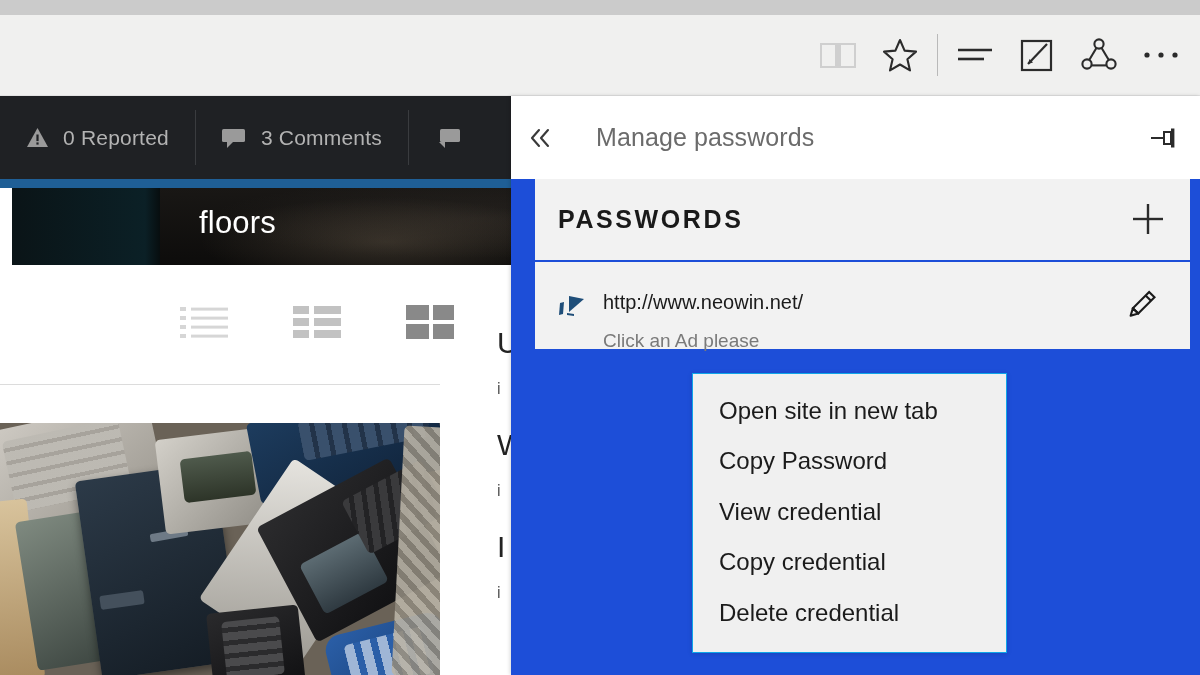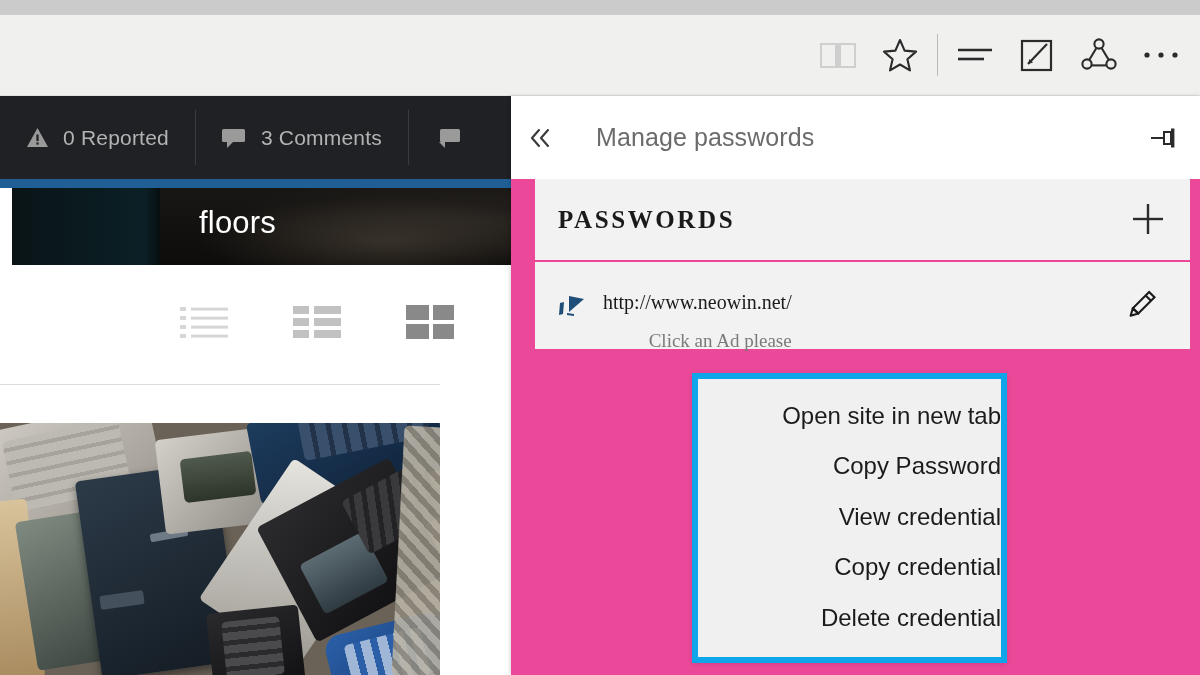--- a/index.html
+++ b/index.html
@@ -11,21 +11,20 @@
     overflow: hidden;
     background: #ffffff;
     font-family: "Liberation Sans", sans-serif;
     -webkit-font-smoothing: antialiased;
   }
   #root {
     position: relative;
     width: 1200px;
     height: 675px;
     overflow: hidden;
-    text-align: right;
   }
 
   
   .titlebar-strip {
     position: absolute;
     left: 0; top: 0;
     width: 1200px; height: 15px;
     background: #cbcbcb;
   }
 
@@ -232,22 +231,21 @@
     align-items: center;
     justify-content: center;
     cursor: pointer;
   }
 
   .flyout-body {
     position: absolute;
     left: 0; top: 83px;
     width: 689px;
     height: 496px;
-    background: #ec4899;
-    font-family: Liberation Serif, serif;
+    background: #1d4ed8;
   }
   .section-head {
     position: absolute;
     left: 24px; top: 0px;
     width: 655px; height: 81px;
     background: #f2f2f2;
     display: flex;
     align-items: center;
     box-sizing: border-box;
     padding: 0 0 0 23px;
@@ -313,21 +311,21 @@
     justify-content: center;
     cursor: pointer;
   }
 
   
   .ctx-menu {
     position: absolute;
     left: 692px; top: 373px;
     width: 315px;
     background: #f0f0f0;
-    border: 6px solid #0ea5e9;
+    border: 1px solid #0ea5e9;
     box-shadow: 0 1px 5px rgba(0,0,0,0.13);
     padding: 12px 0 14px 0;
     box-sizing: border-box;
     z-index: 40;
   }
   .ctx-item {
     font-size: 24px;
     color: #1b1b1b;
     padding: 9px 0 9px 26px;
     line-height: 1.35;

